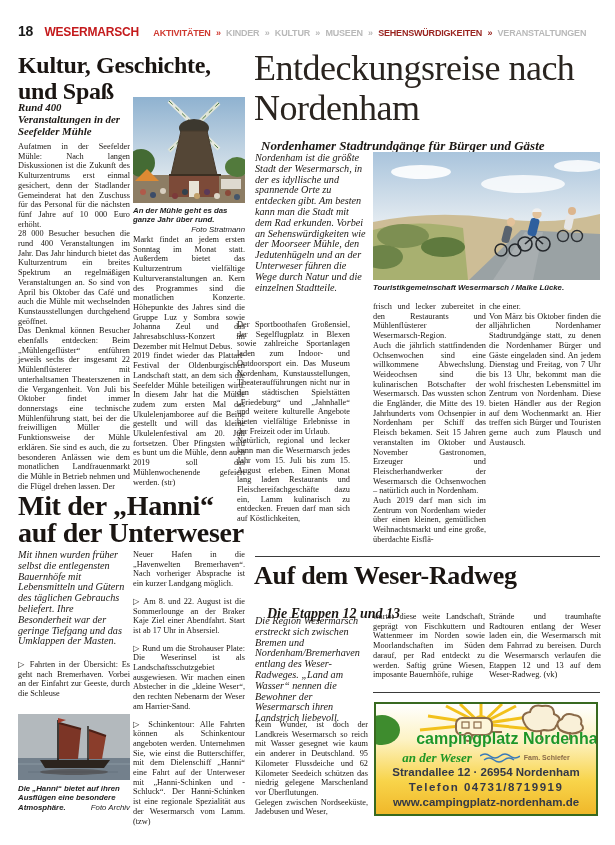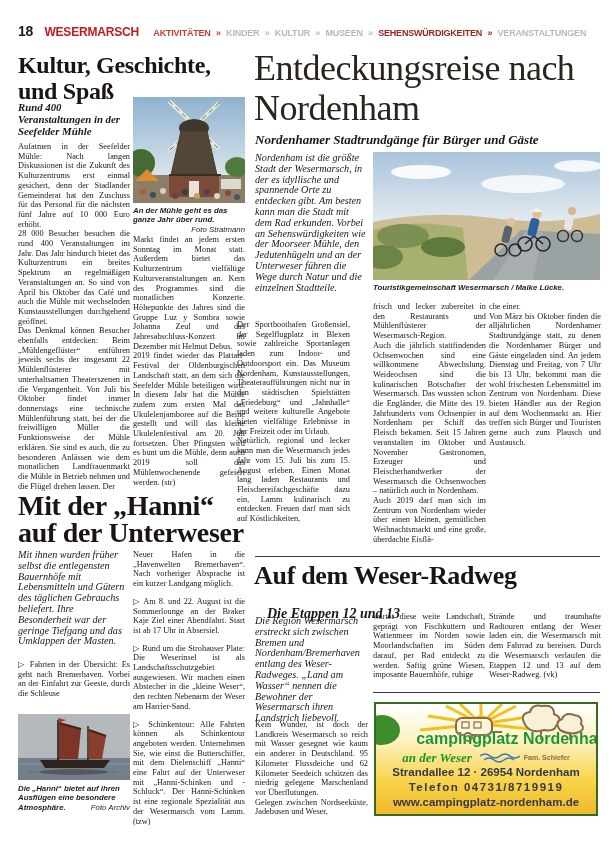--- a/index.html
+++ b/index.html
@@ -23,21 +23,21 @@
         hyphens:auto;-webkit-hyphens:auto;}
   .caption{font-family:"Liberation Sans",sans-serif;font-weight:bold;font-style:italic;
            font-size:7.8px;line-height:9.4px;color:#1d1d1d;}
   .credit{font-weight:normal;float:right;}
   .h-serif-bold{font-weight:bold;color:#1a1512;letter-spacing:-0.3px;margin:0;}
   .h-muehle{font-size:24px;line-height:26px;}
   .h-nordenham{font-weight:normal;font-size:36px;line-height:40px;color:#2a241f;letter-spacing:-0.5px;margin:0;}
   .h-hanni{font-size:28px;line-height:27px;}
   .h-radweg{font-size:26px;line-height:28px;}
   .standfirst{font-weight:bold;font-style:italic;font-size:10.8px;line-height:11.8px;margin:0;}
-  .sub-nordenham{font-weight:bold;font-style:italic;font-size:13px;margin:0;}
+  .sub-nordenham{font-weight:bold;font-style:italic;font-size:13px;margin:6px;}
   .sub-radweg{font-weight:bold;font-style:italic;font-size:14px;margin:12px;}
   .rule{position:absolute;height:1px;background:#3a3a3a;}
   
   .photo{position:absolute;overflow:hidden;}
   .photo svg{display:block;}
   
   .ad{position:absolute;left:374px;top:702px;width:220px;height:110px;
       border:2px solid #38691f;
       background:linear-gradient(#ffffff 0%,#fdf3c6 32%,#f8d44a 70%,#f0b82a 100%);
       text-align:center;overflow:hidden;}

